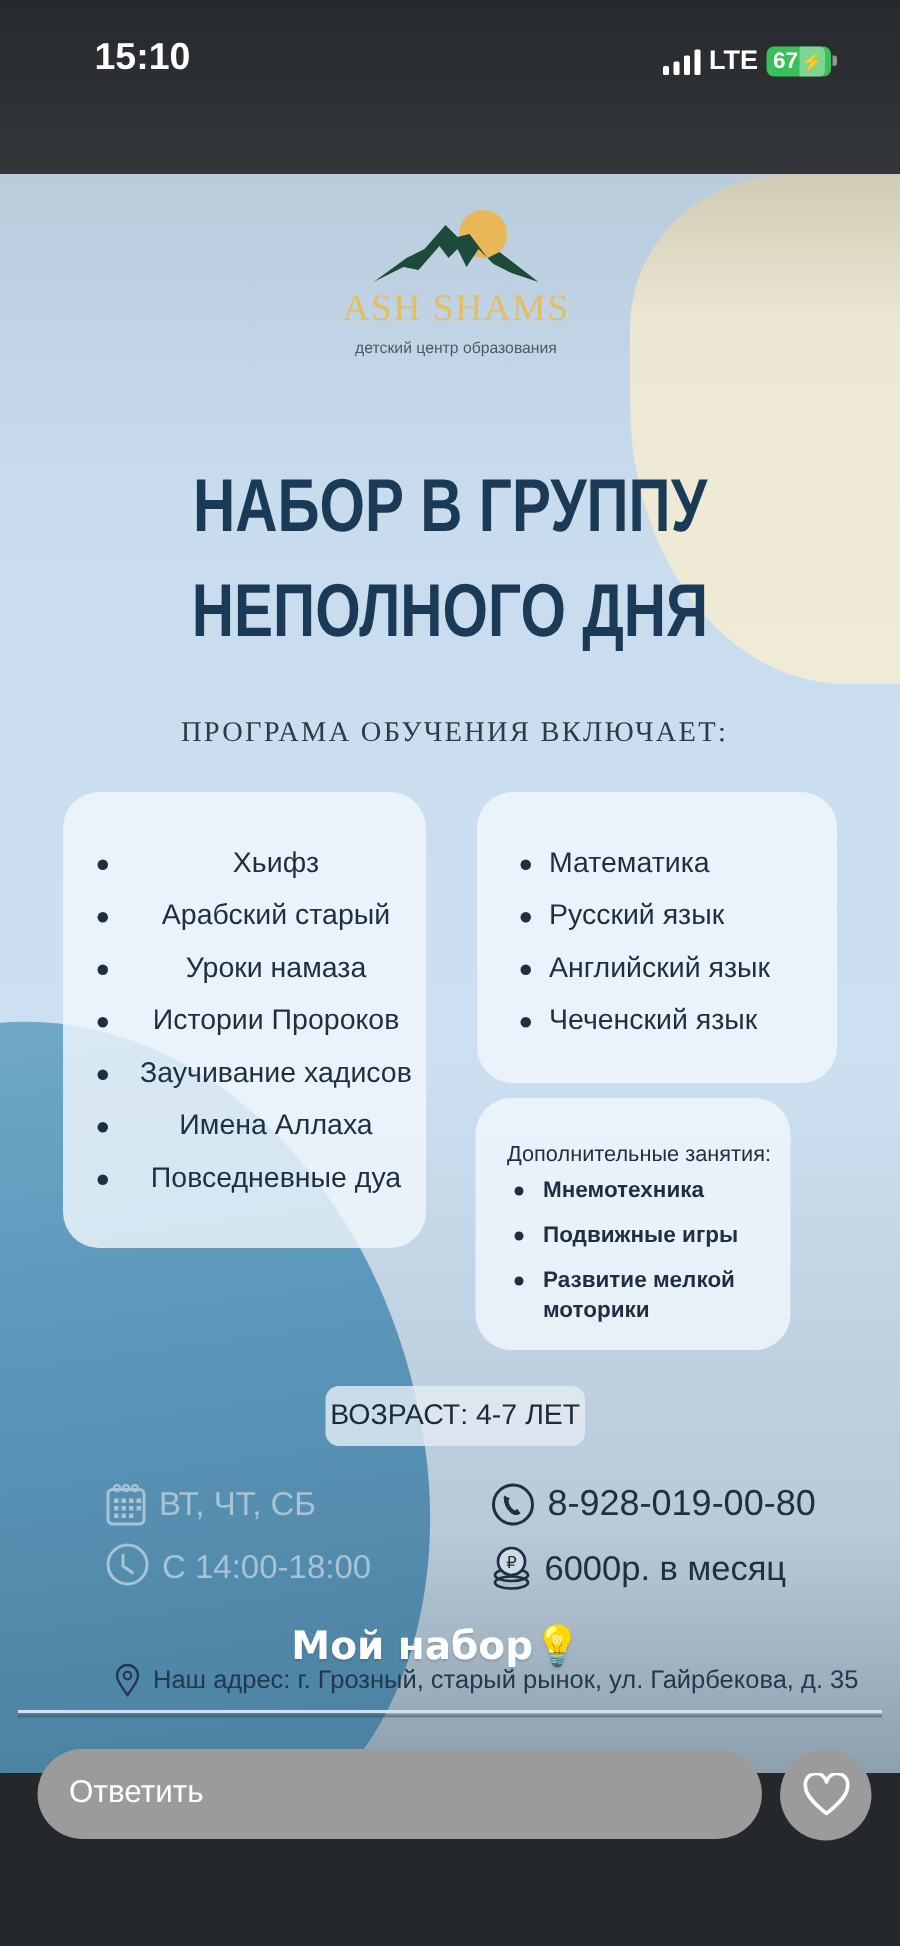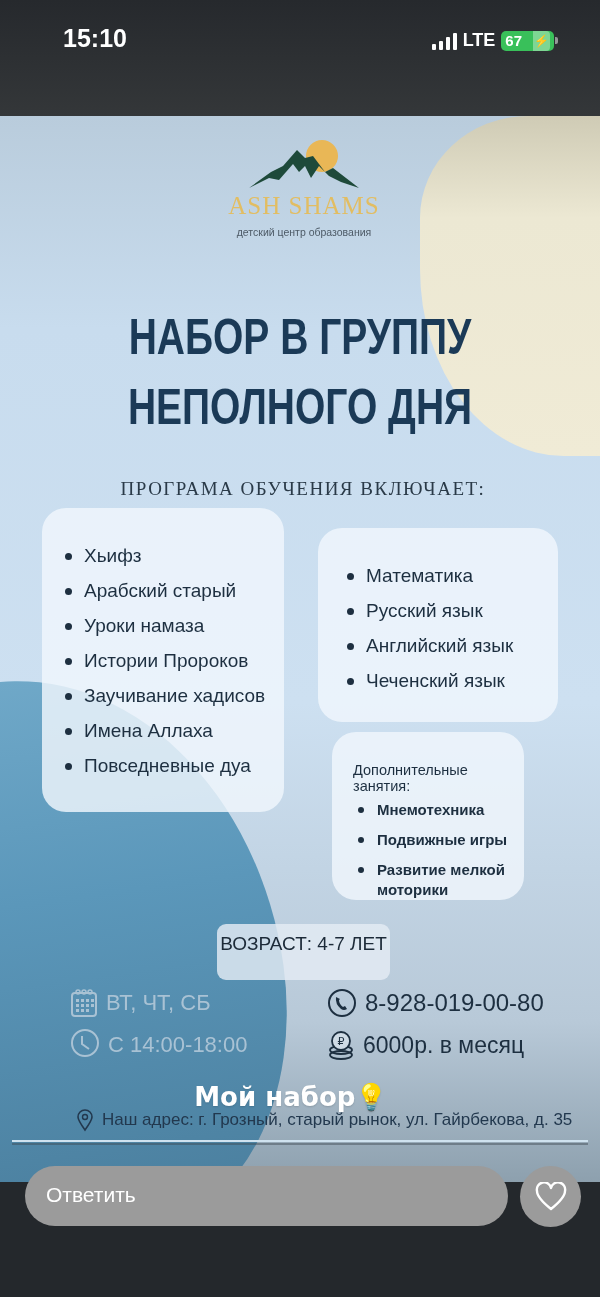--- a/index.html
+++ b/index.html
@@ -7,21 +7,21 @@
   body { position: relative; font-family: "Liberation Sans", sans-serif; }
 
   .status-bar { position: absolute; top: 0; left: 0; width: 600px; height: 116px;
     background: linear-gradient(180deg, #26292d 0%, #343739 100%); }
   .status-time { position: absolute; left: 63px; top: 24px; color: #fff; font-weight: bold; font-size: 25px; font-family: "Liberation Sans", sans-serif; }
   .status-right { position: absolute; right: 42px; top: 30px; display: flex; align-items: center; gap: 6px; color: #fff; }
   .signal { display: flex; align-items: flex-end; gap: 3px; height: 18px; }
   .signal span { width: 4px; background: #fff; border-radius: 1px; }
   .lte { font-weight: bold; font-size: 18px; font-family: "Liberation Sans", sans-serif; }
   .battery { display: flex; align-items: center; height: 20px; }
-  .battery-body { background: #39c05a; color: #fff; font-weight: bold; font-size: 15px; padding: 0 4px; height: 20px; line-height: 20px; border-radius: 5px; display: flex; align-items: center; gap: 11px; }
+  .battery-body { background: #39c05a; color: #fff; font-weight: bold; font-size: 15px; padding: 0 4px; height: 20px; line-height: 20px; border-radius: 5px; display: flex; align-items: center; gap: 1px; }
   .battery-body .bolt { background: rgba(255,255,255,0.35); padding: 0 1px; border-radius: 0 4px 4px 0; font-size: 12px; }
   .battery-tip { width: 3px; height: 7px; background: rgba(255,255,255,0.5); border-radius: 0 2px 2px 0; margin-left: 1px; }
 
   .poster { position: absolute; top: 116px; left: 0; width: 600px; height: 1066px; overflow: hidden;
     background: linear-gradient(180deg, #b9ccdc 0%, #c8dcee 20%, #cde0f1 55%, #b8c9d8 85%, #8da0ae 100%); }
   .blob-cream { position: absolute; left: 420px; top: 0; width: 240px; height: 340px;
     background: linear-gradient(180deg, #cfcbb5 0%, #ece8d3 30%, #f0ebd6 100%);
     border-radius: 45% 0 0 60% / 30% 0 0 55%; }
   .blob-blue { position: absolute; left: -160px; top: 560px; width: 440px; height: 560px;
     background: linear-gradient(180deg, #6fa8c8 0%, #5b97ba 40%, #4a7e9d 100%);
@@ -34,31 +34,31 @@
 
   .headline { position: absolute; top: 186px; left: 0; width: 600px; text-align: center; color: #1b3a57;
     font-family: "Liberation Sans", sans-serif; font-weight: bold; font-size: 50px; line-height: 70px; transform: scaleX(0.78); }
   .subhead { position: absolute; top: 362px; left: 0; width: 606px; text-align: center; color: #2a3a48;
     font-family: "Liberation Serif", serif; font-size: 19px; letter-spacing: 1.5px; }
 
   .card { position: absolute; background: rgba(240,246,252,0.82); border-radius: 24px; }
   .card ul { list-style: none; }
   .card li { position: relative; color: #1d2f40; font-family: "Liberation Sans", sans-serif; }
   .card li::before { content: ""; position: absolute; left: -19px; width: 7px; height: 7px; border-radius: 50%; background: #1d2f40; }
-  .card-left { left: 42px; top: 392px; width: 242px; height: 304px; padding: 36px 0 0 42px; }
+  .card-left { left: 42px; top: 412px; width: 242px; height: 304px; padding: 36px 0 0 42px; text-align: center; }
   .card-left li, .card-right li { font-size: 19px; height: 35px; line-height: 24px; transform-origin: left; }
   .card-left li::before, .card-right li::before { top: 9px; }
   .card-right { left: 318px; top: 412px; width: 240px; height: 194px; padding: 36px 0 0 48px; }
-  .card-extra { left: 332px; top: 616px; width: 192px; height: 168px; padding: 30px 0 0 21px; }
+  .card-extra { left: 317px; top: 616px; width: 210px; height: 168px; padding: 30px 0 0 21px; }
   .extra-title { color: #1d2f40; font-size: 14.5px; margin-bottom: 6px; font-family: "Liberation Sans", sans-serif; }
   .card-extra ul { padding-left: 24px; }
   .card-extra li { font-size: 15px; height: 30px; line-height: 20px; font-weight: bold; }
   .card-extra li::before { top: 7px; width: 6px; height: 6px; }
 
-  .age-badge { position: absolute; left: 217px; top: 808px; width: 173px; height: 56px; background: rgba(228,236,244,0.82);
+  .age-badge { position: absolute; left: 217px; top: 808px; width: 173px; height: 40px; background: rgba(228,236,244,0.82);
     border-radius: 9px; text-align: center; line-height: 40px; color: #1c2a38; font-size: 19px; font-family: "Liberation Sans", sans-serif; }
 
   .info { position: absolute; display: flex; align-items: center; gap: 8px; font-family: "Liberation Sans", sans-serif; }
   .info-days { left: 70px; top: 872px; color: #a9c2d4; font-size: 22px; }
   .info-time { left: 70px; top: 912px; color: #a9c2d4; font-size: 22px; align-items: flex-end; }
   .info-phone { left: 327px; top: 872px; color: #1d2f40; font-size: 24px; }
   .info-price { left: 327px; top: 914px; color: #1d2f40; font-size: 23px; }
 
   .caption { position: absolute; left: 0; top: 966px; width: 582px; text-align: center; color: #fff; font-weight: bold;
     font-size: 26px; font-family: "DejaVu Sans", sans-serif; text-shadow: 0 1px 2px rgba(0,0,0,0.15); }

